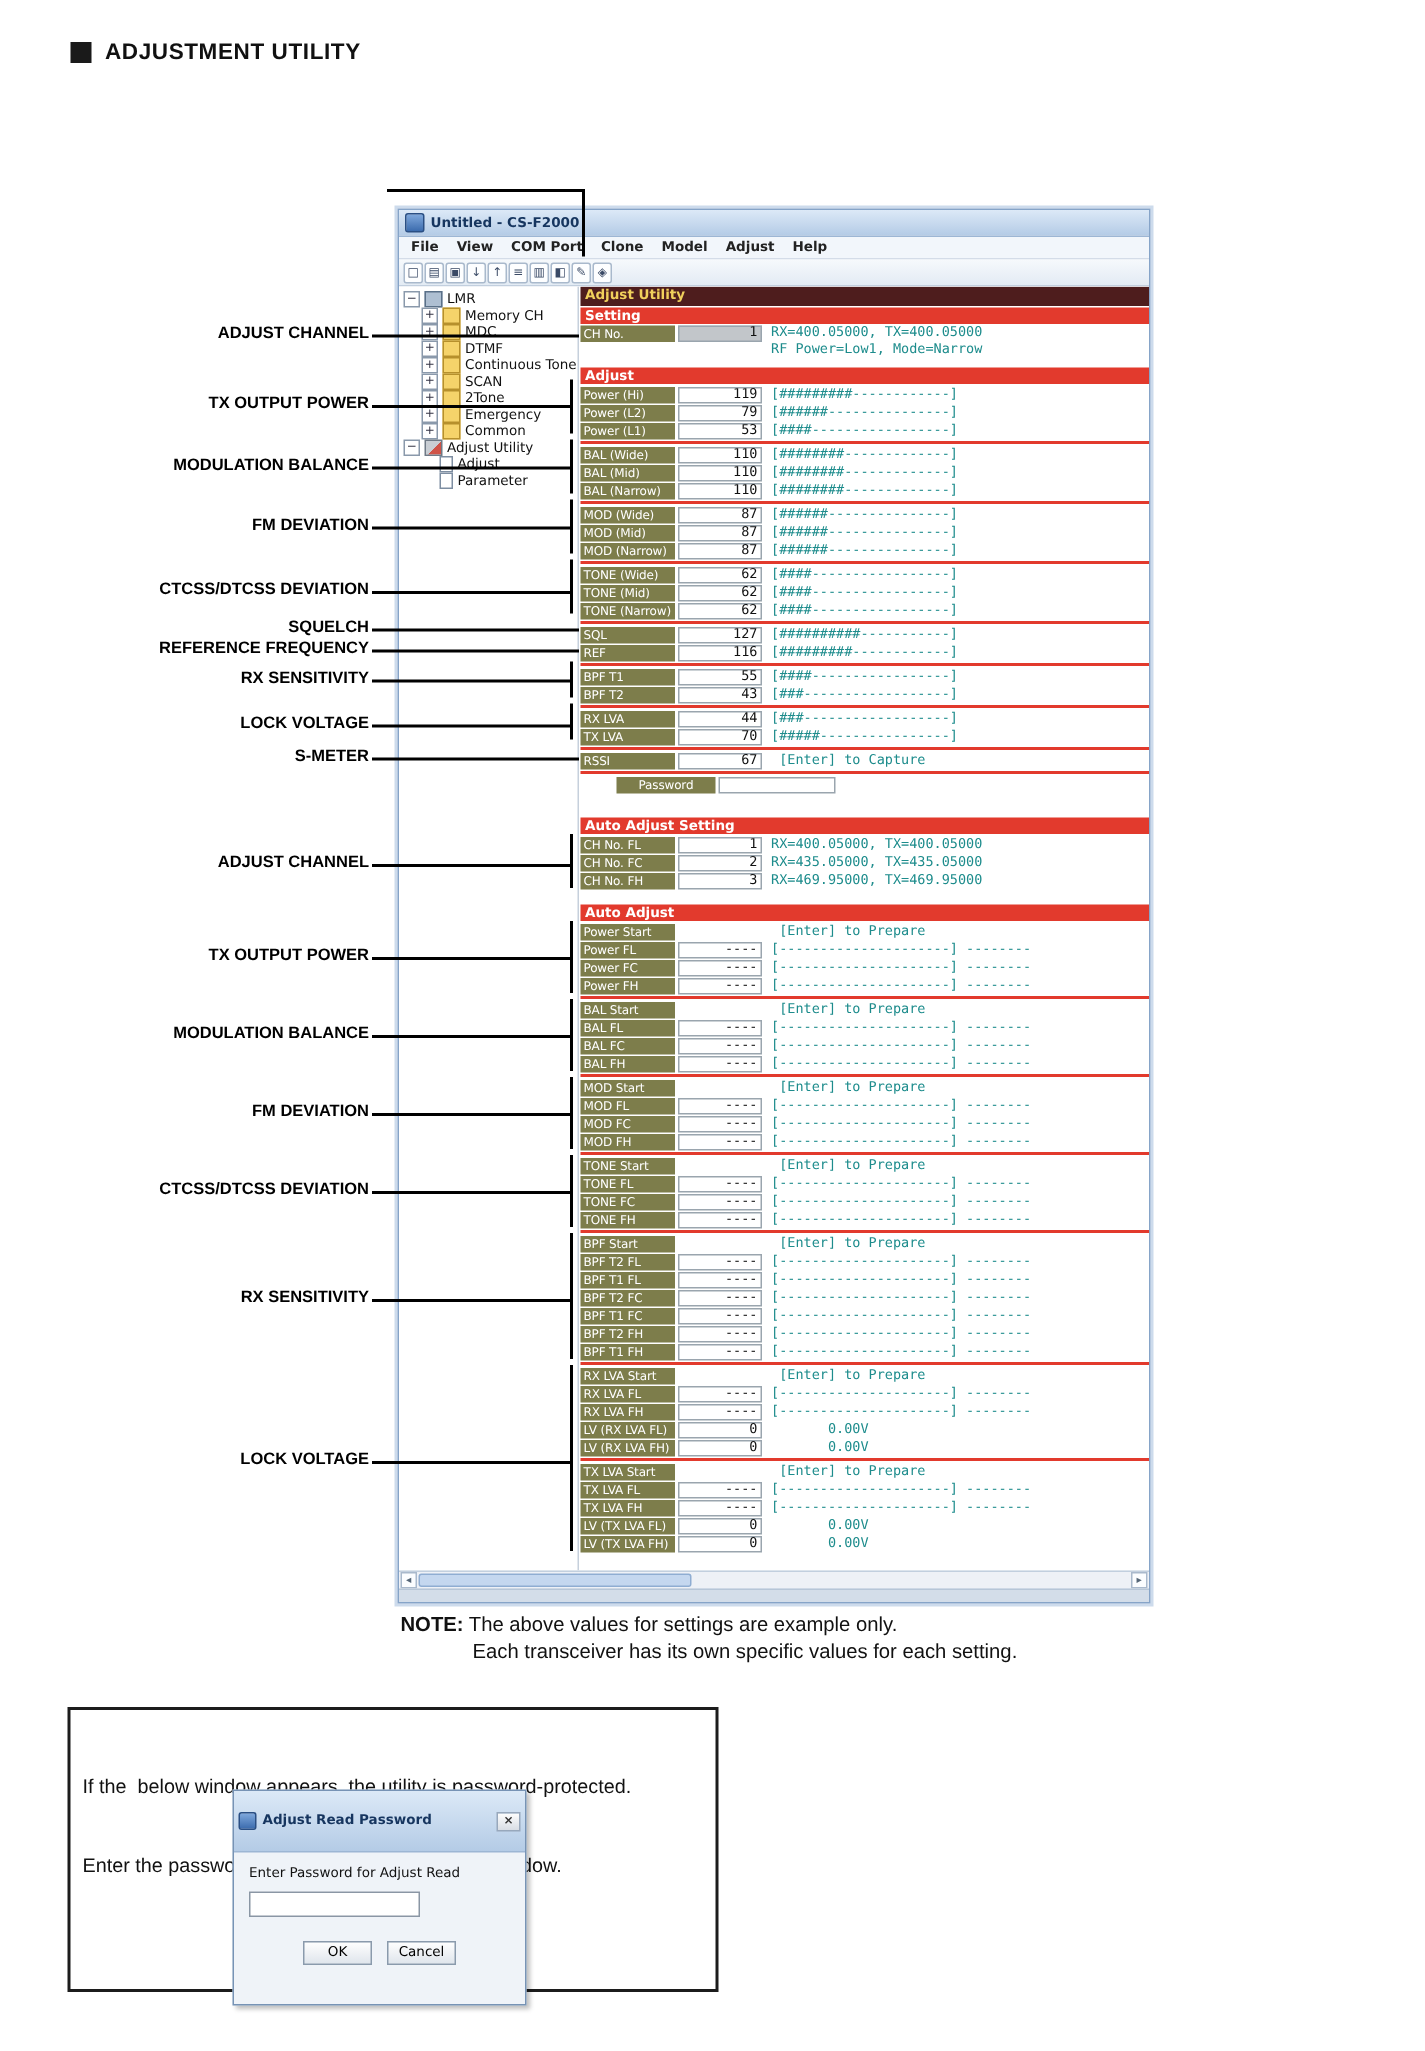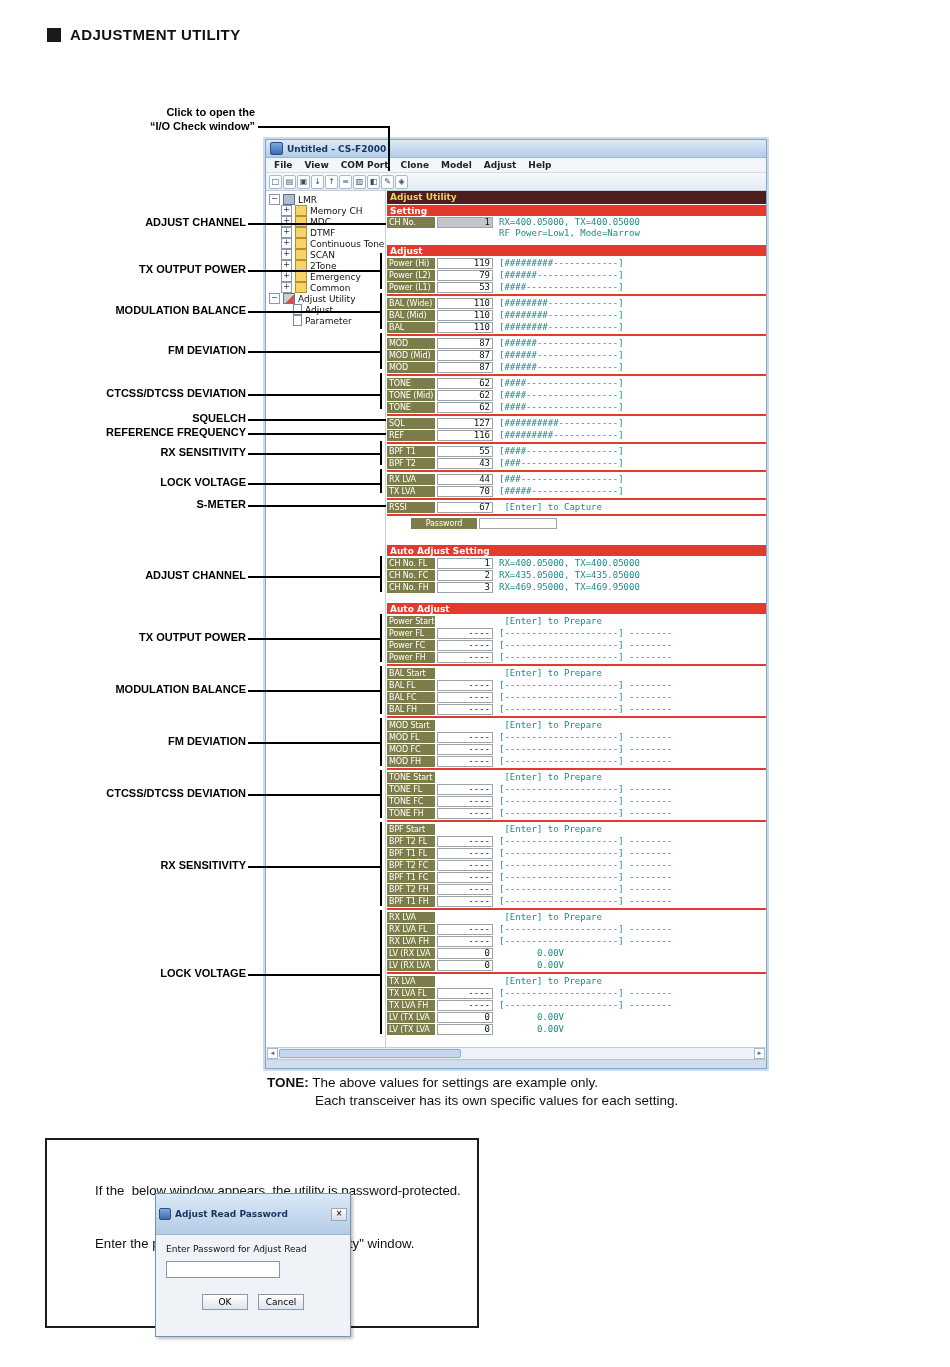--- a/index.html
+++ b/index.html
@@ -48,21 +48,21 @@
   .tree-label{color:#111;}
 
   
   .panel{flex:1;padding-left:1px;overflow:hidden;}
   .panel-title{height:12px;background:var(--maroon,#4e1d1d);color:var(--header-yellow,#f0d05c);
                font-size:9px;font-weight:bold;padding:1px 0 0 3px;margin-bottom:1px;}
   .sec-header{height:10px;background:var(--accent-red,#e23a2d);color:#fff;font-weight:bold;font-size:9px;
               padding:1px 0 0 3px;margin-bottom:1px;}
   .prow{display:flex;align-items:center;height:12px;}
   .prow.tall{height:23px;align-items:flex-start;}
-  .plabel{width:48px;box-sizing:border-box;background:var(--olive,#7d7d4b);color:#fff;font-size:8px;
+  .plabel{width:63px;box-sizing:border-box;background:var(--olive,#7d7d4b);color:#fff;font-size:8px;
           height:11px;line-height:11px;padding-left:2px;letter-spacing:-.1px;flex:none;overflow:hidden;}
   .pval{box-sizing:border-box;width:56px;height:11px;margin-left:2px;border:1px solid #9aa5ae;background:#fff;
         font-family:"DejaVu Sans Mono",monospace;font-size:9px;text-align:right;padding:0 2px;line-height:9px;flex:none;}
   .pval.selected{background:#c2c6ca;}
   .pspacer{width:56px;margin-left:2px;flex:none;}
   .ptext{margin-left:6px;font-family:"DejaVu Sans Mono",monospace;font-size:9px;
          color:var(--teal,#1d8c8c);white-space:pre;line-height:11px;}
   .ptexts{display:flex;flex-direction:column;margin-left:0;}
   .ptexts .ptext{line-height:11px;}
   .psep{height:2px;background:var(--accent-red,#e23a2d);margin:1px 0;}
@@ -78,21 +78,21 @@
   .hthumb{width:180px;height:7px;background:#c4d7ef;border:1px solid #8fadd2;border-radius:2px;}
   .win-bottom{height:8px;background:#d3dde9;border-top:1px solid #b7c6d7;}
 
   
   .note{position:absolute;left:267px;top:1074px;font-size:13.5px;line-height:1.35;}
   .note-label{font-weight:bold;}
   .note-l2{padding-left:48px;}
 
   
   .pw-box{position:absolute;left:45px;top:1138px;width:430px;height:186px;border:2px solid #1c1c1c;background:#fff;}
-  .pw-text{padding:6px 8px;font-size:13.2px;line-height:1.35;white-space:pre-wrap;margin-left:40px;}
+  .pw-text{padding:6px 8px;font-size:13.2px;line-height:1.35;white-space:pre-wrap;}
   .dlg{position:absolute;left:108px;top:53px;width:194px;background:#eff3f8;border:1px solid #7793b5;
        box-shadow:2px 2px 3px rgba(0,0,0,.25);font-family:"DejaVu Sans",sans-serif;}
   .dlg-title{height:16px;background:linear-gradient(#dce9f7,#b4cbe6);display:flex;align-items:center;gap:4px;
              padding:12px 3px;font-size:9px;font-weight:bold;color:#16355f;border-bottom:1px solid #9db6d4;}
   .dlg-icon{width:10px;height:10px;background:linear-gradient(#7fa8dc,#3c6cae);border:1px solid #2a4f84;border-radius:2px;flex:none;}
   .dlg-close{margin-left:auto;width:14px;height:11px;border:1px solid #98a8bc;background:linear-gradient(#fdfdfd,#d8dde4);
              font-size:8px;line-height:10px;text-align:center;color:#333;}
   .dlg-body{padding:9px 10px 24px;}
   .dlg-label{font-size:9px;color:#111;}
   .dlg-input{margin-top:7px;width:108px;height:13px;border:1px solid #8a96a4;background:#fff;display:block;}
@@ -106,22 +106,20 @@
 <body>
 
 <div class="page">
 
   <header class="doc-heading">
     <span class="heading-square"></span>
     <span class="heading-text">ADJUSTMENT UTILITY</span>
   </header>
 
   <div id="callouts">
-      <div class="callout-label" style="left: 25px; top: 106px; width: 230px;">Click to open the
-“I/O Check window”</div>
       <div class="cline" style="left: 258px; top: 126px; width: 130px; height: 2px;"></div>
       <div class="cline" style="left: 388px; top: 126px; width: 2px; height: 45px;"></div>
       <div class="callout-label" style="left: 6px; top: 216px; width: 240px;">ADJUST CHANNEL</div>
       <div class="cline" style="left: 248px; top: 223px; width: 138px; height: 2px;"></div>
       <div class="callout-label" style="left: 6px; top: 263px; width: 240px;">TX OUTPUT POWER</div>
       <div class="cline" style="left: 248px; top: 270px; width: 132px; height: 2px;"></div>
       <div class="cline" style="left: 380px; top: 253px; width: 2px; height: 36px;"></div>
       <div class="callout-label" style="left: 6px; top: 304px; width: 240px;">MODULATION BALANCE</div>
       <div class="cline" style="left: 248px; top: 311px; width: 132px; height: 2px;"></div>
       <div class="cline" style="left: 380px; top: 293px; width: 2px; height: 36px;"></div>
@@ -579,21 +577,21 @@
     </div>
     <div class="hscroll">
       <span class="scroll-arrow">◂</span>
       <span class="hthumb"></span>
       <span class="scroll-arrow right">▸</span>
     </div>
     <div class="win-bottom"></div>
   </div>
 
   <div class="note">
-    <div class="note-l1"><span class="note-label">TONE:</span> <span>The above values for settings are example only.</span></div>
+    <div class="note-l1"><span class="note-label">NOTE:</span> <span>The above values for settings are example only.</span></div>
     <div class="note-l2">Each transceiver has its own specific values for each setting.</div>
   </div>
 
   <div class="pw-box">
     <div class="pw-text">
       <div>If the  below window appears, the utility is password-protected.</div>
       <div>Enter the password to open the "Adjust Utility" window.</div>
     </div>
     <div class="dlg">
       <div class="dlg-title">

